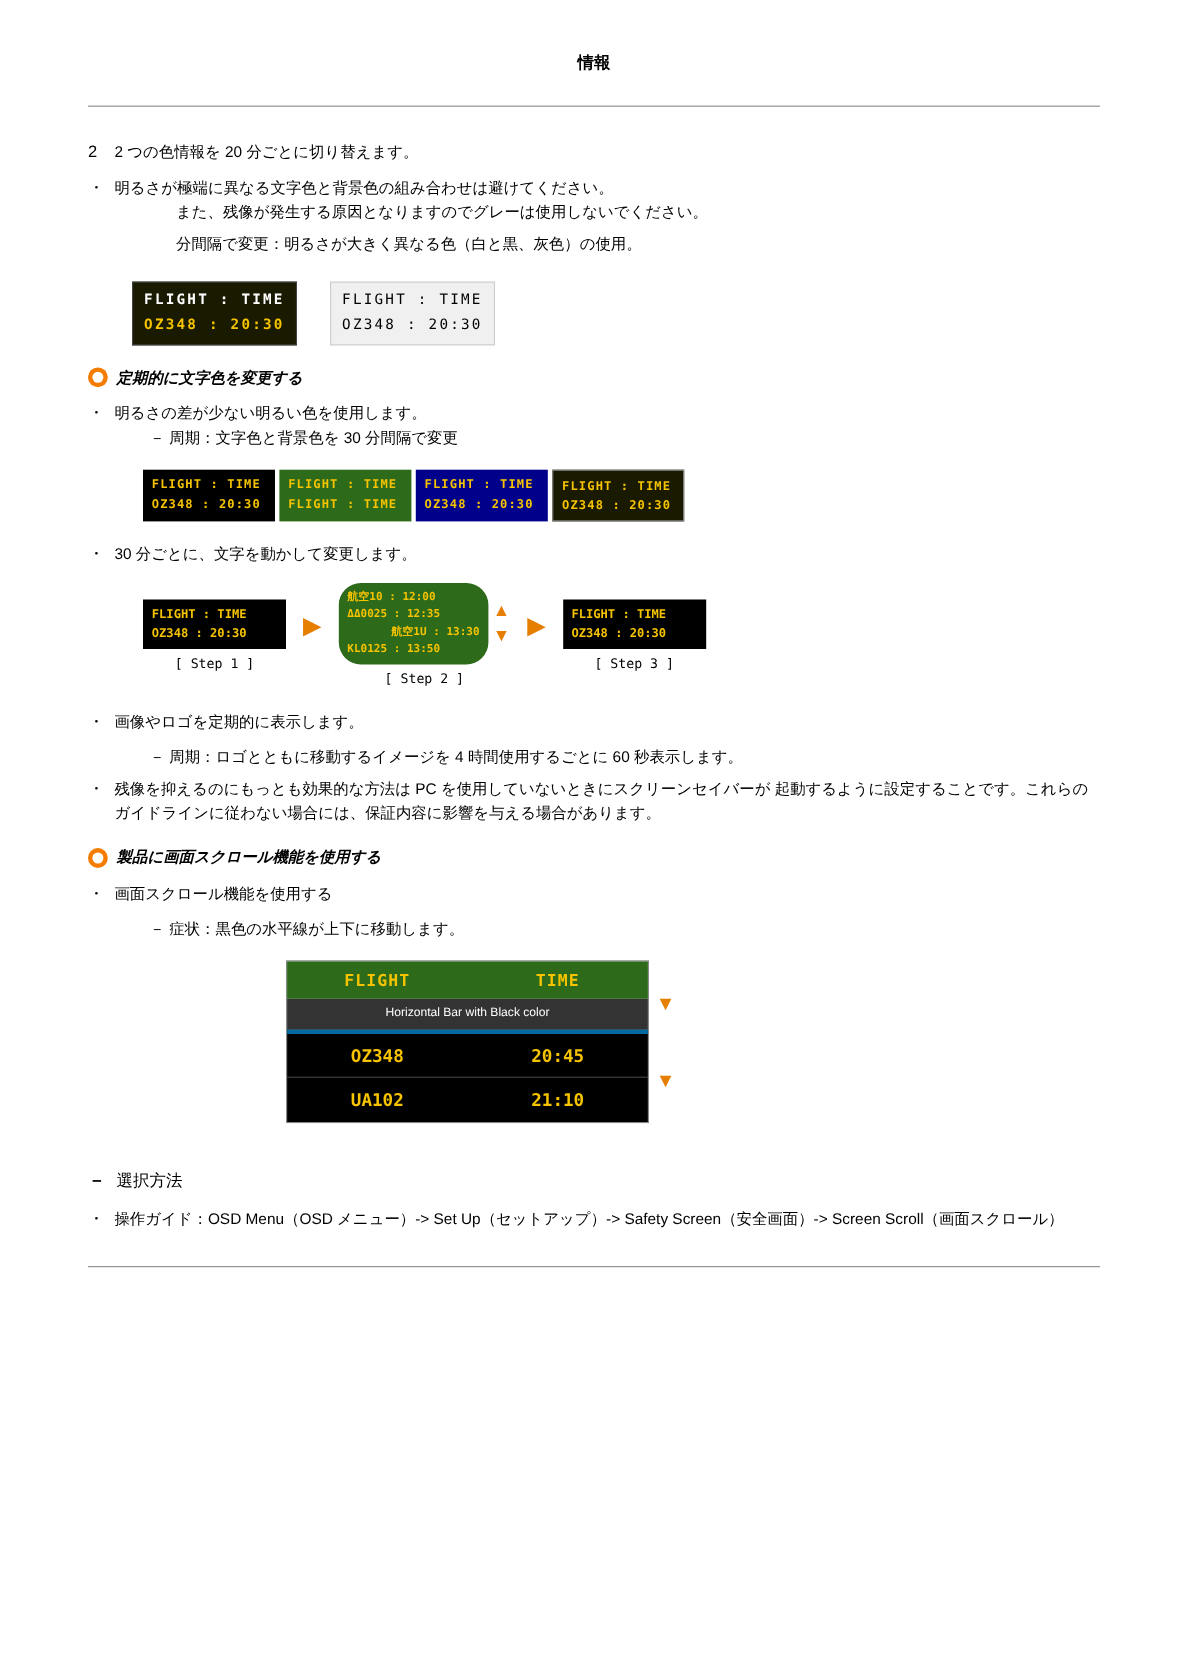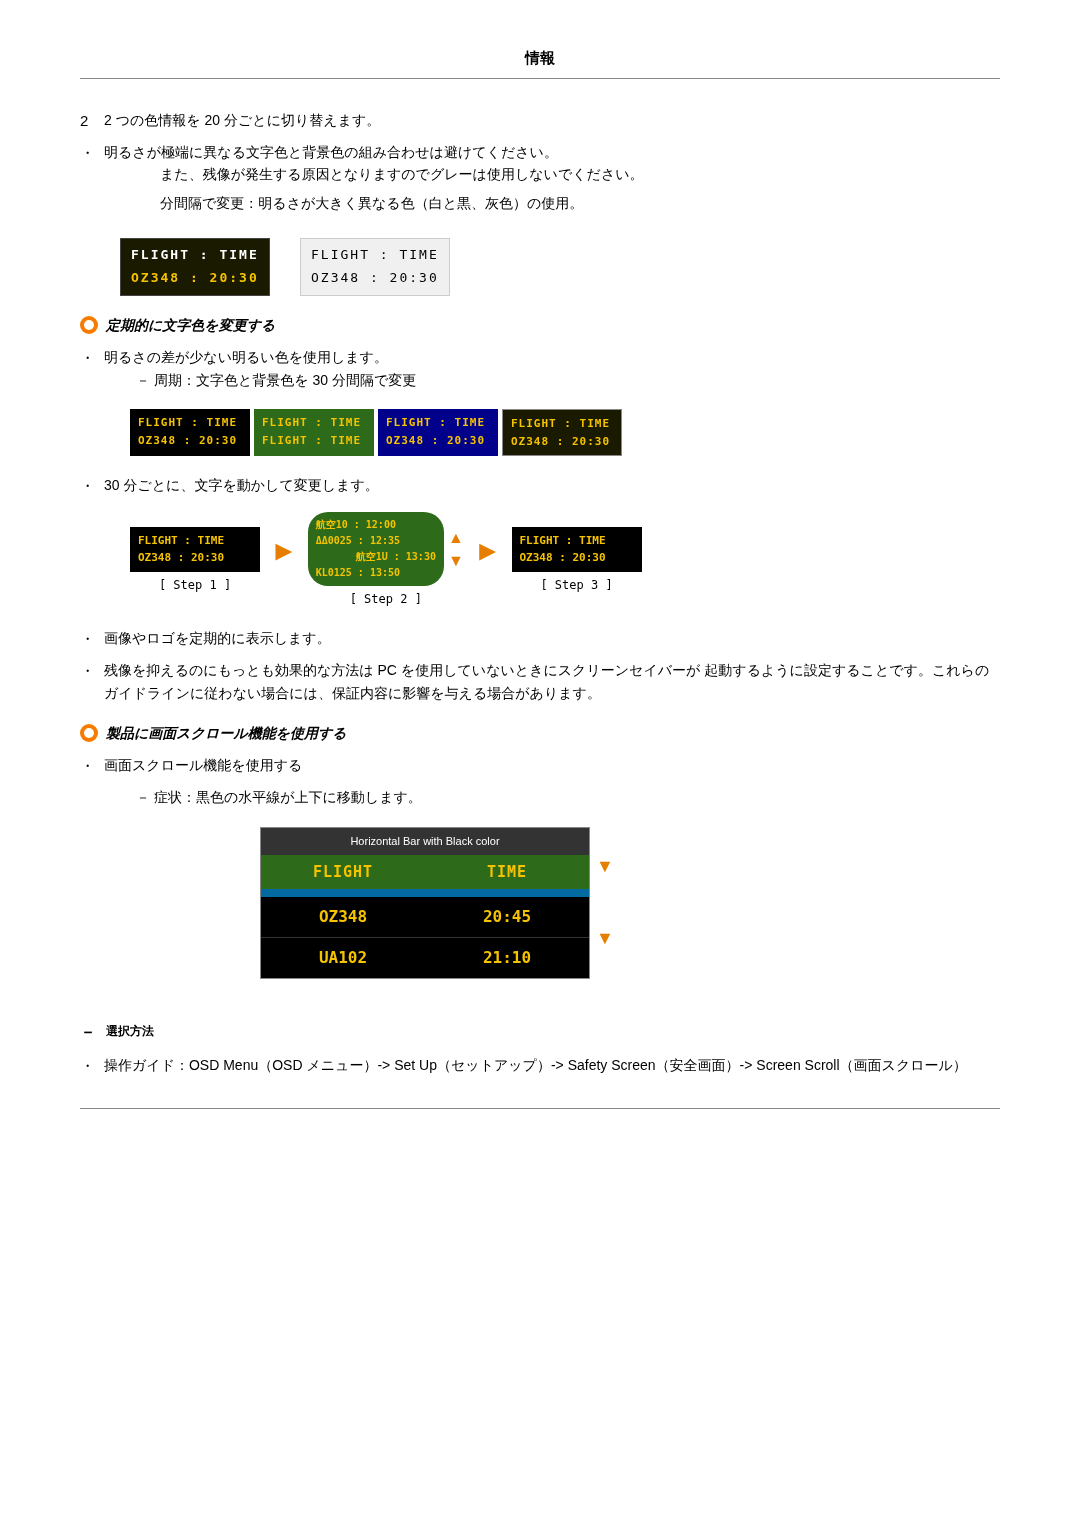--- a/index.html
+++ b/index.html
@@ -12,21 +12,21 @@
       width: 1080px;
       min-height: 1527px;
     }
     .page-container {
       padding: 30px 80px 60px 80px;
     }
     .page-title-bar {
       text-align: center;
       font-size: 15px;
       font-weight: bold;
-      padding: 16px 0 8px 0;
+      padding: 16px 0 26px 0;
       border-bottom: 1.5px solid #888;
       margin-bottom: 30px;
     }
     .section {
       margin-bottom: 18px;
     }
     .bullet-main {
       display: flex;
       align-items: flex-start;
       margin-bottom: 8px;
@@ -159,22 +159,22 @@
       display: flex;
       align-items: center;
       margin-bottom: 10px;
     }
     .dash-header {
       font-size: 16px;
       font-weight: bold;
       margin-right: 10px;
     }
     .selection-title {
-      font-size: 12px;
-      font-weight: bold;
+      font-size: 15px;
+      font-weight: normal;
     }
     hr.bottom-rule {
       border: none;
       border-top: 1.5px solid #888;
       margin-top: 30px;
     }
   </style>
 </head>
 <body>
 
@@ -294,20 +294,23 @@
         <div class="step-label">[ Step 3 ]</div>
       </div>
     </div>
   </div>
 
   <div class="section">
     <div class="bullet-main">
       <span class="bullet-dot">・</span>
       <span class="bullet-text">画像やロゴを定期的に表示します。</span>
     </div>
+    <div class="indent-block">
+      <span>－ 周期：ロゴとともに移動するイメージを 4 時間使用するごとに 60 秒表示します。</span>
+    </div>
     <div class="bullet-main">
       <span class="bullet-dot">・</span>
       <span class="bullet-text">残像を抑えるのにもっとも効果的な方法は PC を使用していないときにスクリーンセイバーが 起動するように設定することです。これらのガイドラインに従わない場合には、保証内容に影響を与える場合があります。</span>
     </div>
   </div>
 
   <div class="section">
     <div class="section-header-orange">
       <div class="orange-dot">
         <div class="orange-dot-inner"></div>
@@ -319,26 +322,26 @@
       <span class="bullet-dot">・</span>
       <span class="bullet-text">画面スクロール機能を使用する</span>
     </div>
     <div class="indent-block">
       <span>－ 症状：黒色の水平線が上下に移動します。</span>
     </div>
 
     <div style="margin: 18px auto; margin-left: 180px; width: 360px;">
       <div style="display:flex;">
         <div style="flex:1; border:1.5px solid #888;">
-          <div style="background:#333; color:#fff; text-align:center; font-size:11px; padding:5px; font-family:sans-serif;">Horizontal Bar with Black color</div>
           <div style="display:flex; background:#2d6a1a;">
             <div style="flex:1; color:#f5c300; font-family:monospace; font-weight:bold; font-size:15px; text-align:center; padding:5px 2px; letter-spacing:1px;">FLIGHT</div>
             <div style="flex:1; color:#f5c300; font-family:monospace; font-weight:bold; font-size:15px; text-align:center; padding:5px 2px; letter-spacing:1px;">TIME</div>
           </div>
-          <div style="display:flex; background:#000; border-top:8px solid #0369a1;">
+          <div style="background:#333; color:#fff; text-align:center; font-size:11px; padding:5px; font-family:sans-serif;">Horizontal Bar with Black color</div>
+          <div style="display:flex; background:#000; border-top:4px solid #0369a1;">
             <div style="flex:1; color:#f5c300; font-family:monospace; font-weight:bold; font-size:16px; text-align:center; padding:7px 2px;">OZ348</div>
             <div style="flex:1; color:#f5c300; font-family:monospace; font-weight:bold; font-size:16px; text-align:center; padding:7px 2px;">20:45</div>
           </div>
           <div style="display:flex; background:#000; border-top:1px solid #333;">
             <div style="flex:1; color:#f5c300; font-family:monospace; font-weight:bold; font-size:16px; text-align:center; padding:7px 2px;">UA102</div>
             <div style="flex:1; color:#f5c300; font-family:monospace; font-weight:bold; font-size:16px; text-align:center; padding:7px 2px;">21:10</div>
           </div>
         </div>
         <div style="display:flex; flex-direction:column; align-items:center; justify-content:space-around; padding:4px 8px; width:30px;">
           <span style="font-size:18px; color:#e67e00; font-weight:bold;">▼</span>

